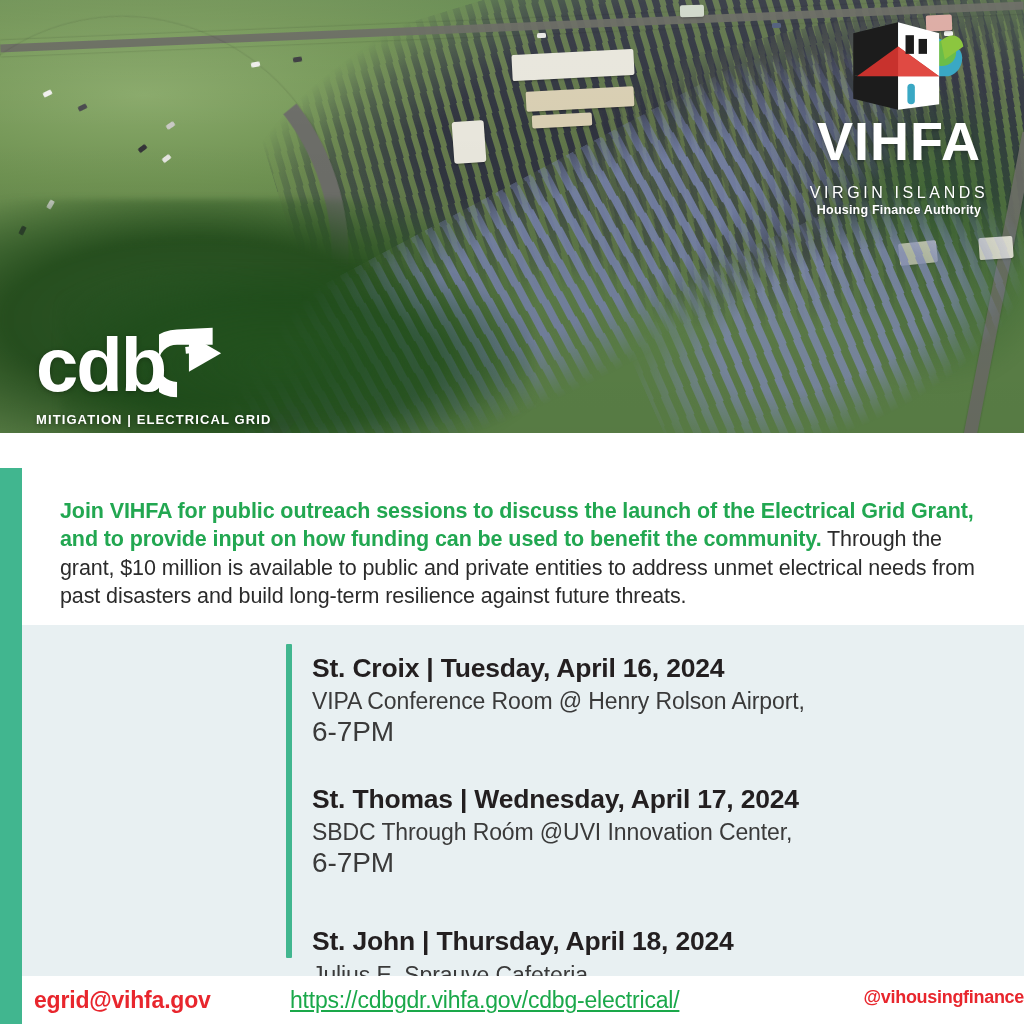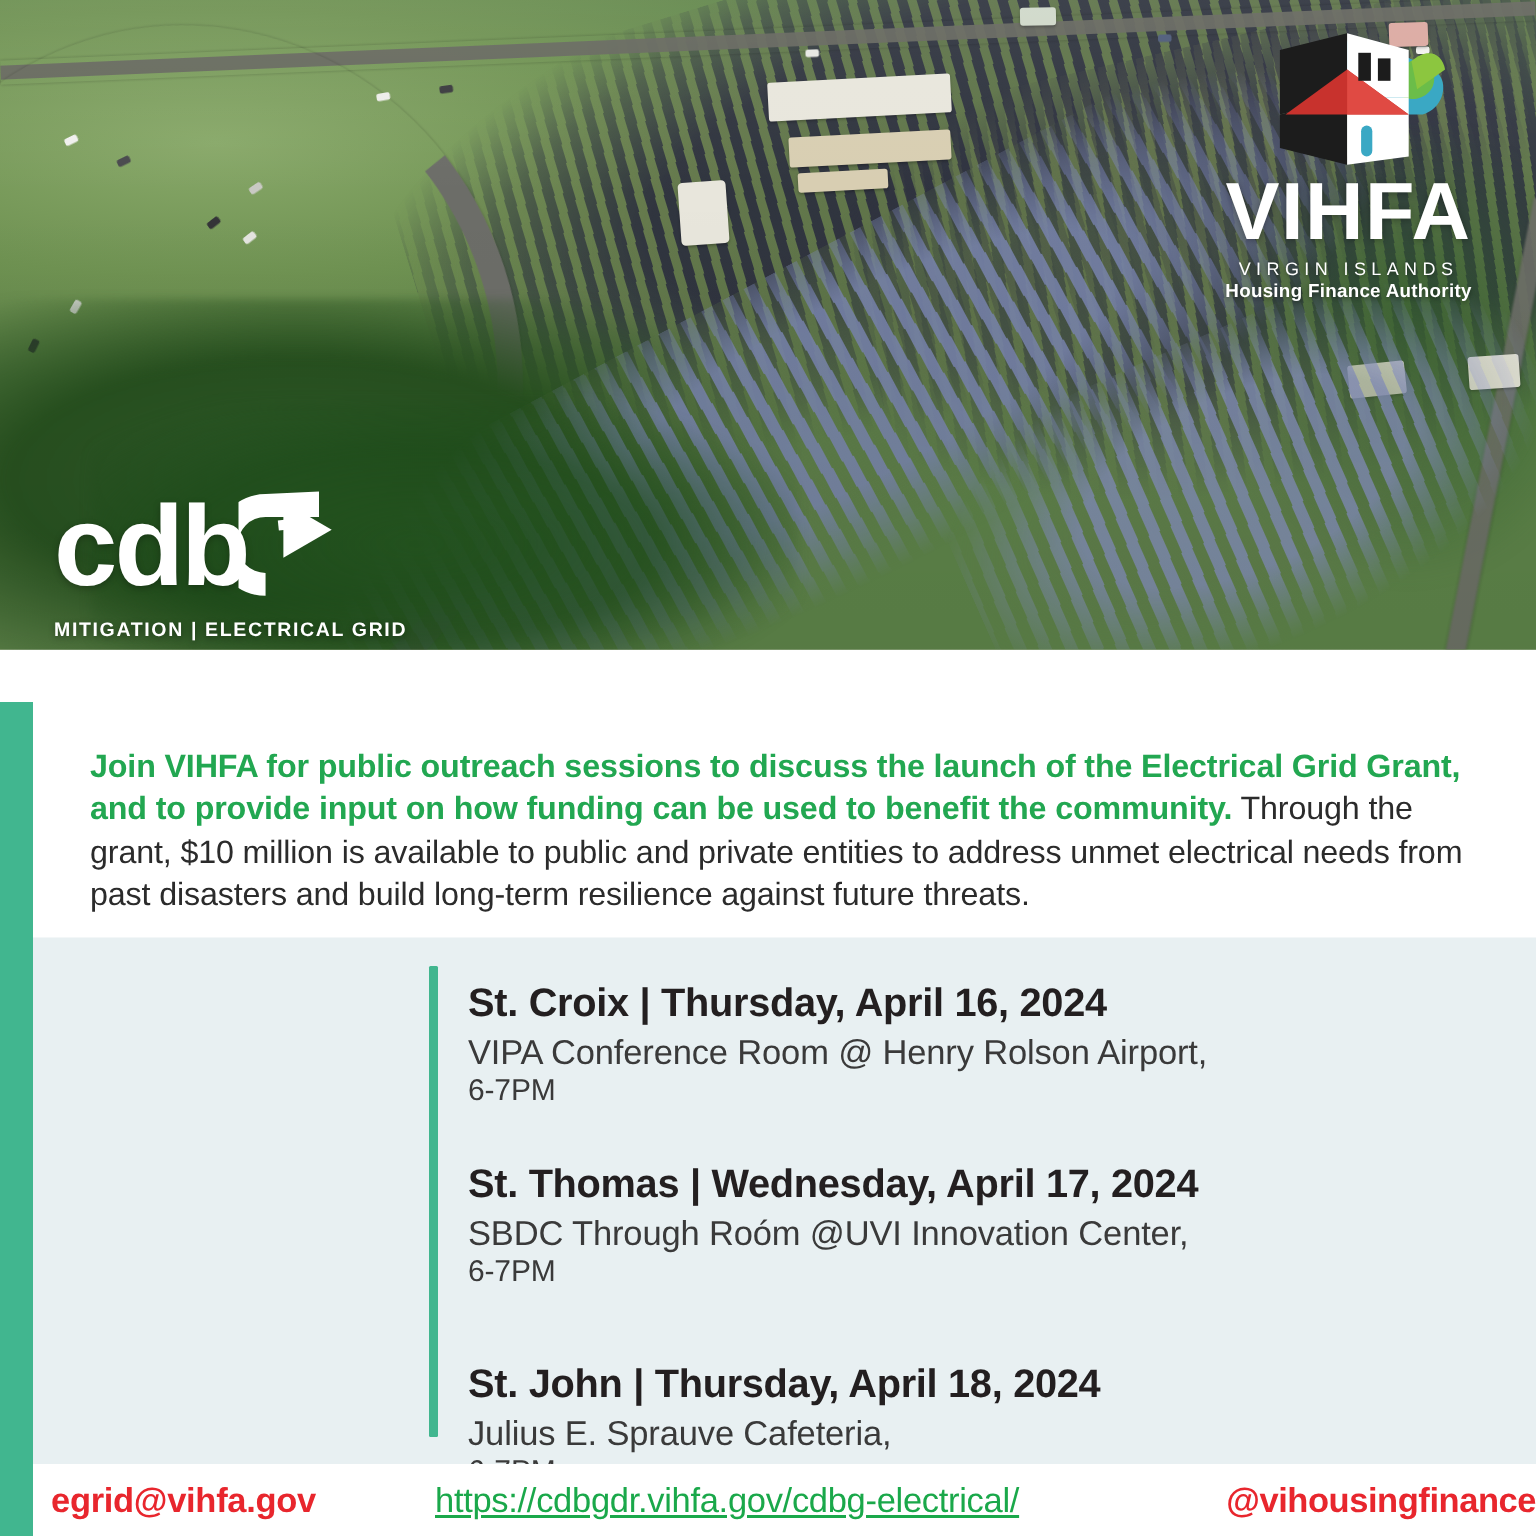--- a/index.html
+++ b/index.html
@@ -170,24 +170,24 @@
   .vihfa-mark { width: 140px; height: 96px; margin: 0 auto 2px; display: block; }
   .vihfa-word {
     font-size: 54px;
     font-weight: 700;
     letter-spacing: 1px;
     line-height: .96;
     color: #ffffff;
     text-shadow: 0 1px 4px rgba(0,0,0,.32);
   }
   .vihfa-sub1 {
-    font-size: 12px;
+    font-size: 16px;
     letter-spacing: 3.6px;
     font-weight: 400;
-    margin-top: 4px;
+    margin-top: 16px;
     color: #ffffff;
     text-shadow: 0 1px 3px rgba(0,0,0,.4);
   }
   .vihfa-sub2 {
     font-size: 12.5px;
     letter-spacing: .2px;
     font-weight: 700;
     margin-top: 1px;
     color: #ffffff;
     text-shadow: 0 1px 3px rgba(0,0,0,.4);
@@ -295,21 +295,21 @@
   }
   .session-venue {
     font-size: 23px;
     font-weight: 400;
     color: #3a3a3a;
     line-height: 1.22;
     letter-spacing: -.1px;
     margin-top: 2px;
   }
   .session-time {
-    font-size: 20px;
+    font-size: 28px;
     font-weight: 400;
     color: #3a3a3a;
     line-height: 1.22;
     letter-spacing: -.1px;
   }
   .s1 { padding-top: 14px; }
   .s2 { padding-top: 14px; }
   .s3 { padding-top: 26px; }
 
   
@@ -336,21 +336,21 @@
     font-size: 23px;
     font-weight: 400;
     color: #1aa84a;
     text-decoration: underline;
     text-underline-offset: 2px;
     letter-spacing: -.2px;
   }
   .footer-social {
     position: absolute;
     right: 0px; top: 11px;
-    font-size: 23px;
+    font-size: 18px;
     font-weight: 700;
     color: #e8262d;
     letter-spacing: -.3px;
   }
 </style>
 </head>
 <body>
 
 <div id="flyer">
 
@@ -436,21 +436,21 @@
   <div class="intro-band">
     <p class="intro-text"><span class="intro-lead">Join VIHFA for public outreach sessions to discuss the launch of the Electrical Grid Grant, and to provide input on how funding can be used to benefit the community.</span><span> Through the grant, $10 million is available to public and private entities to address unmet electrical needs from past disasters and build long-term resilience against future threats.</span></p>
   </div>
 
   <div class="sessions-band">
     <div class="accent-bar"></div>
 
     <div class="session-list">
 
       <div class="session s1">
-        <div class="session-title">St. Croix |  Thursday, April 16, 2024</div>
+        <div class="session-title">St. Croix |  Tuesday, April 16, 2024</div>
         <div class="session-venue">VIPA Conference Room @ Henry Rolson Airport,</div>
         <div class="session-time">6-7PM</div>
       </div>
 
       <div class="session s2">
         <div class="session-title">St. Thomas | Wednesday, April 17, 2024</div>
         <div class="session-venue">SBDC Through Roóm @UVI Innovation Center,</div>
         <div class="session-time">6-7PM</div>
       </div>
 

